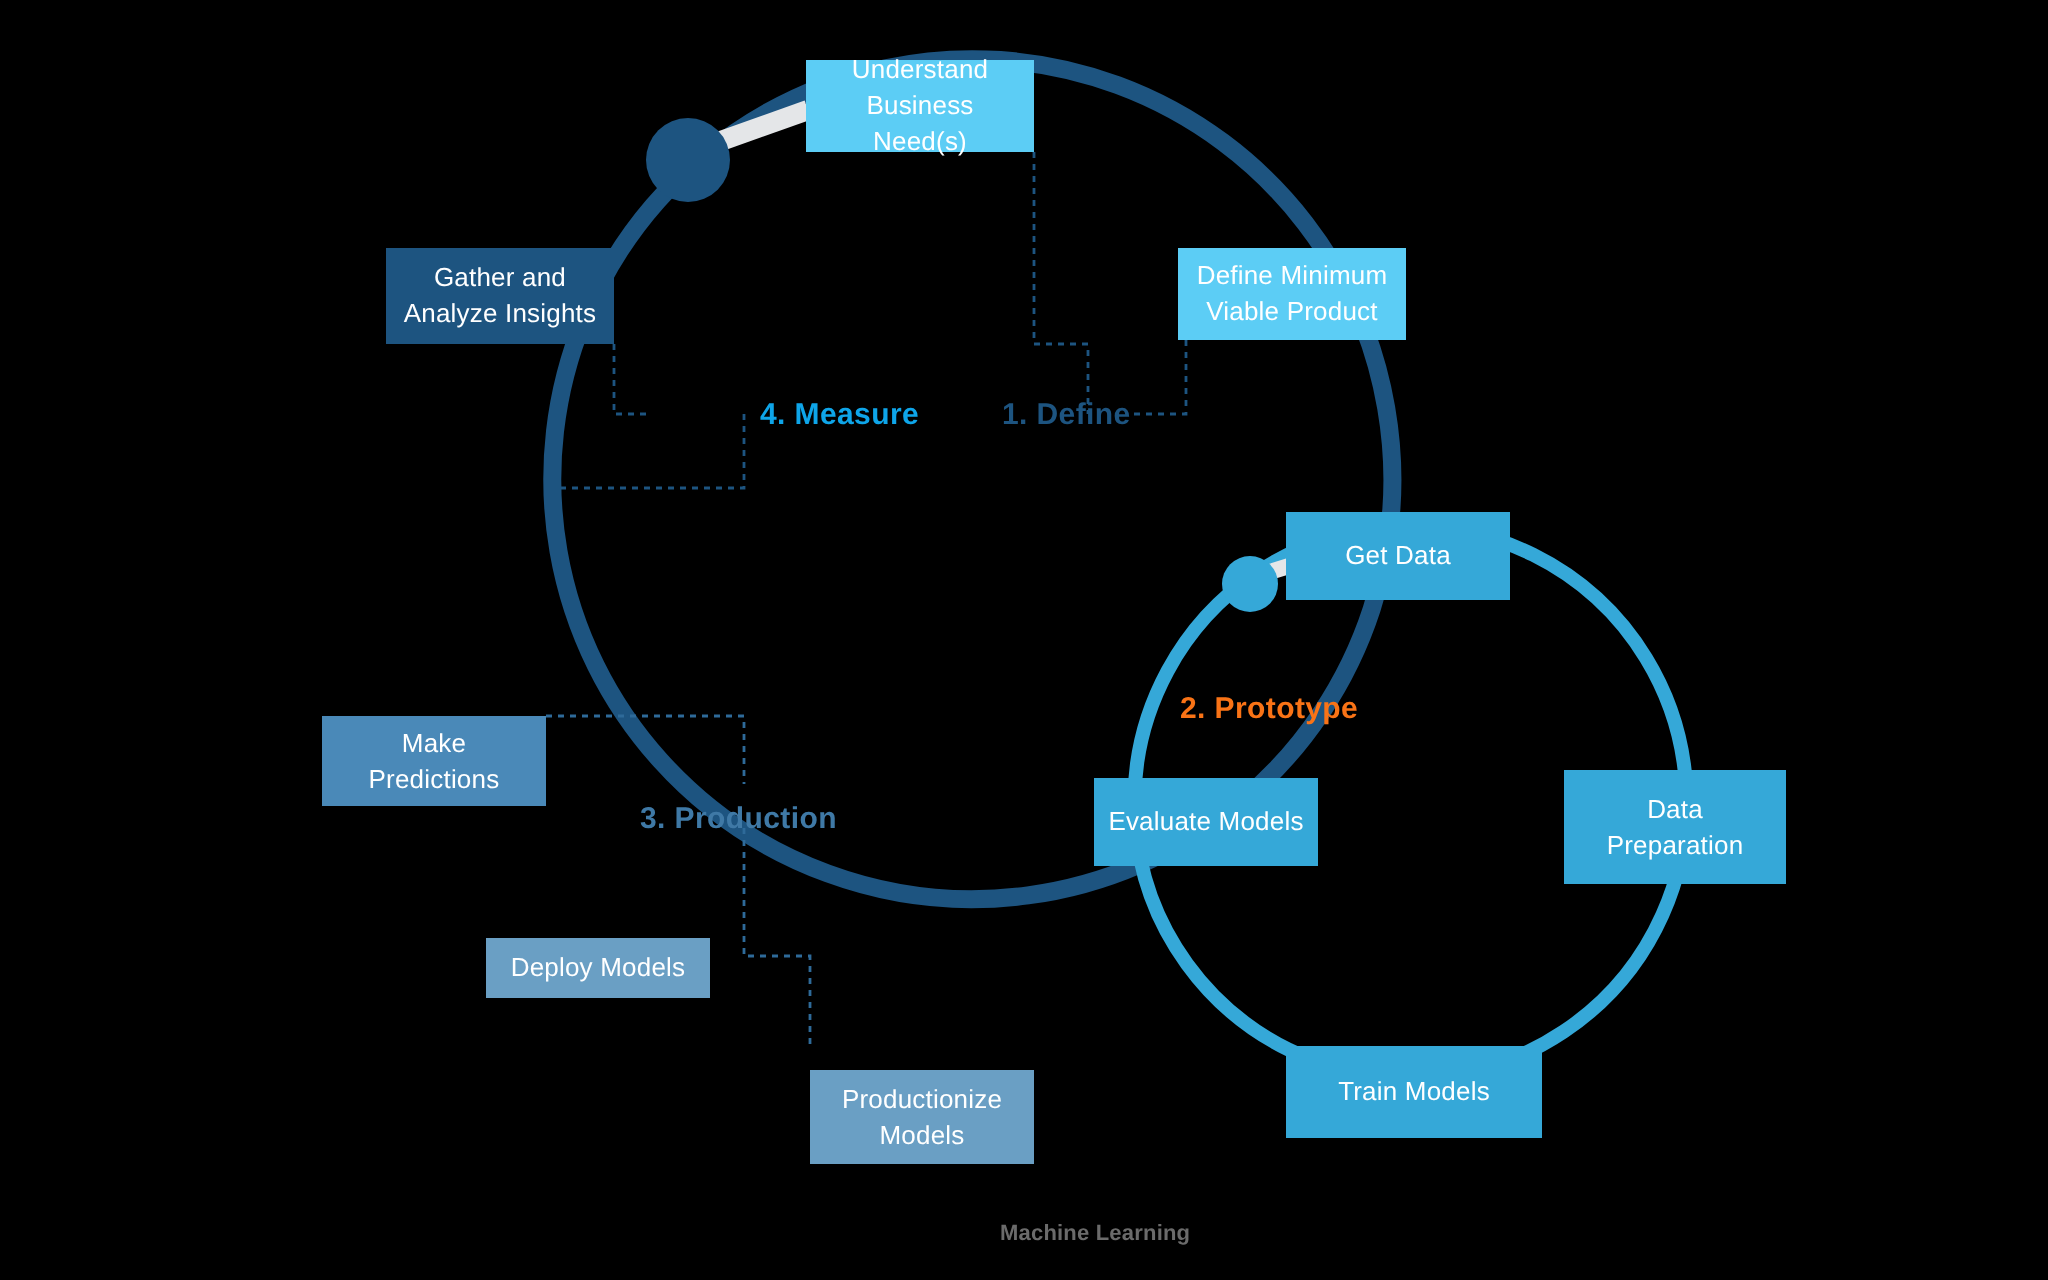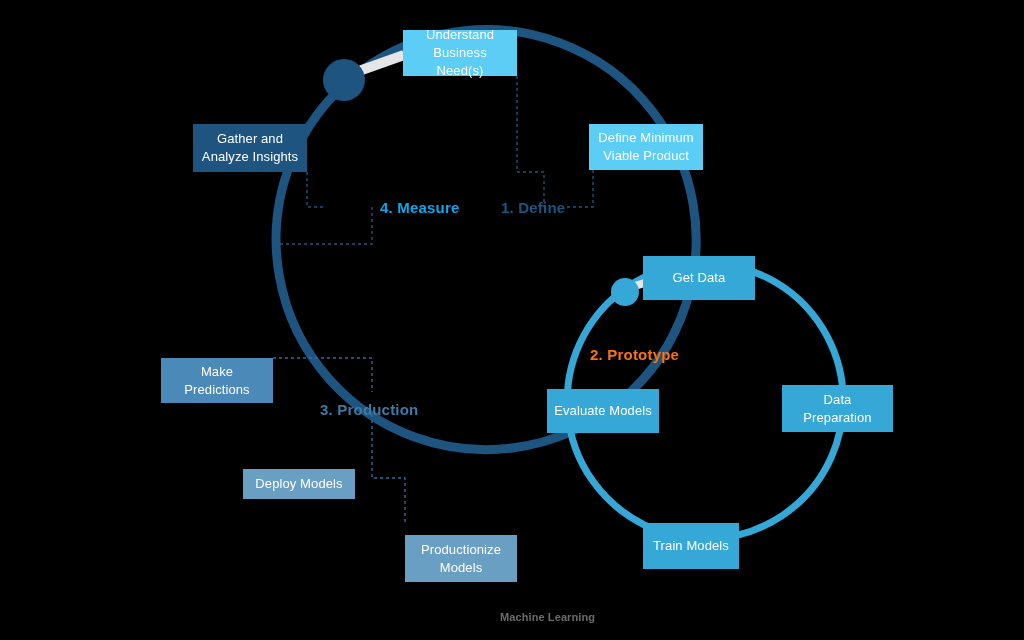--- a/index.html
+++ b/index.html
@@ -114,28 +114,28 @@
     </div>
   </div>
 
   <div class="node" style="left:589px; top:124px; width:114px; height:46px; background:#5ccdf5;">
     <div>
       <span>Define Minimum</span>
       <span>Viable Product</span>
     </div>
   </div>
 
-  <div class="node" style="left:782px; top:385px; width:111px; height:47px; background:#35a8d8;">
+  <div class="node" style="left:782px; top:385px; width:111px; height:57px; background:#35a8d8;">
     <div>
       <span>Data</span>
       <span>Preparation</span>
     </div>
   </div>
 
-  <div class="node" style="left:643px; top:523px; width:96px; height:46px; background:#35a8d8;">
+  <div class="node" style="left:643px; top:523px; width:128px; height:46px; background:#35a8d8;">
     <div>
       <span>Train Models</span>
     </div>
   </div>
 
   <div class="node" style="left:503px; top:389px; width:112px; height:44px; background:#35a8d8;margin-left:44px;">
     <div>
       <span>Evaluate Models</span>
     </div>
   </div>

